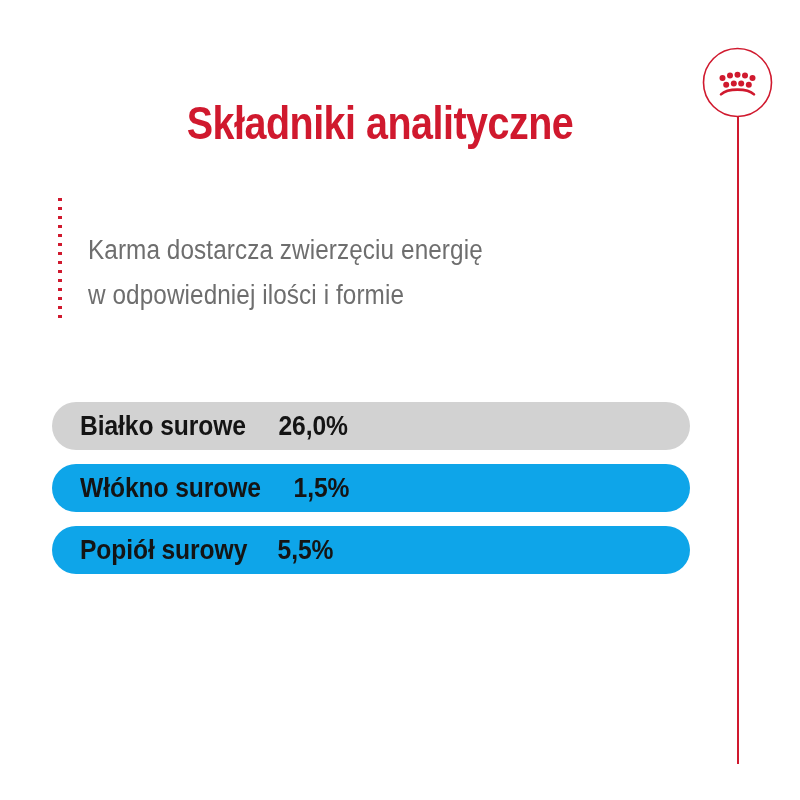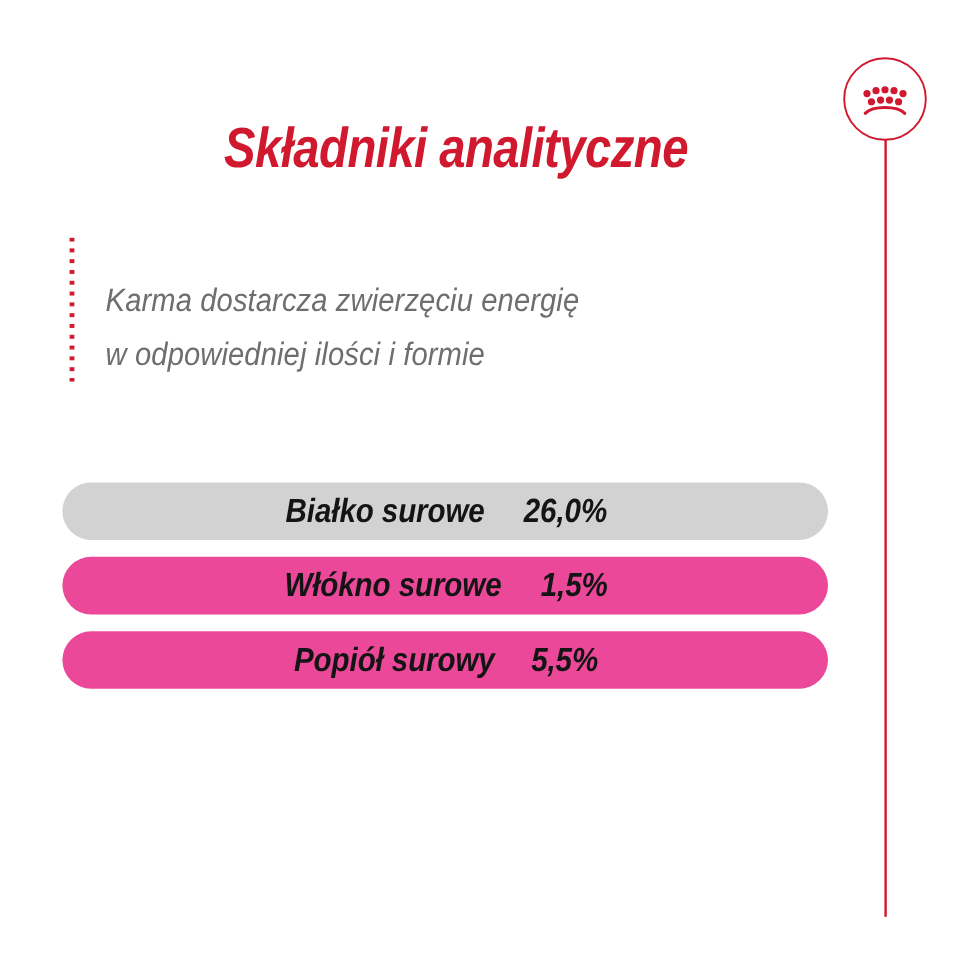--- a/index.html
+++ b/index.html
@@ -13,21 +13,20 @@
     position: relative;
     overflow: hidden;
     font-family: "Liberation Sans", sans-serif;
     -webkit-font-smoothing: antialiased;
   }
 
   .canvas {
     position: absolute;
     inset: 0;
     background: #ffffff;
-    font-style: italic;
   }
 
   
   .brand-stem {
     position: absolute;
     left: 737px;
     top: 116px;
     width: 2px;
     height: 648px;
     background: #d0192e;
@@ -99,27 +98,27 @@
     position: absolute;
     left: 52px;
     top: 402px;
     width: 638px;
   }
   .row {
     height: 48px;
     border-radius: 24px;
     display: flex;
     align-items: center;
-    justify-content: center;
+    justify-content: flex-start;
     margin-bottom: 14px;
     padding: 0 26px 0 28px;
     box-sizing: border-box;
   }
   .row.shade-dark  { background: #d2d2d2; }
-  .row.shade-light { background: #ec4899; }
+  .row.shade-light { background: #0ea5e9; }
   .row:last-child  { margin-bottom: 12px; }
 
   .row-label,
   .row-value {
     color: #141414;
     font-family: "Liberation Sans Narrow", "Liberation Sans", sans-serif;
     font-weight: 700;
     font-size: 28px;
     line-height: 28px;
     letter-spacing: -0.1px;

